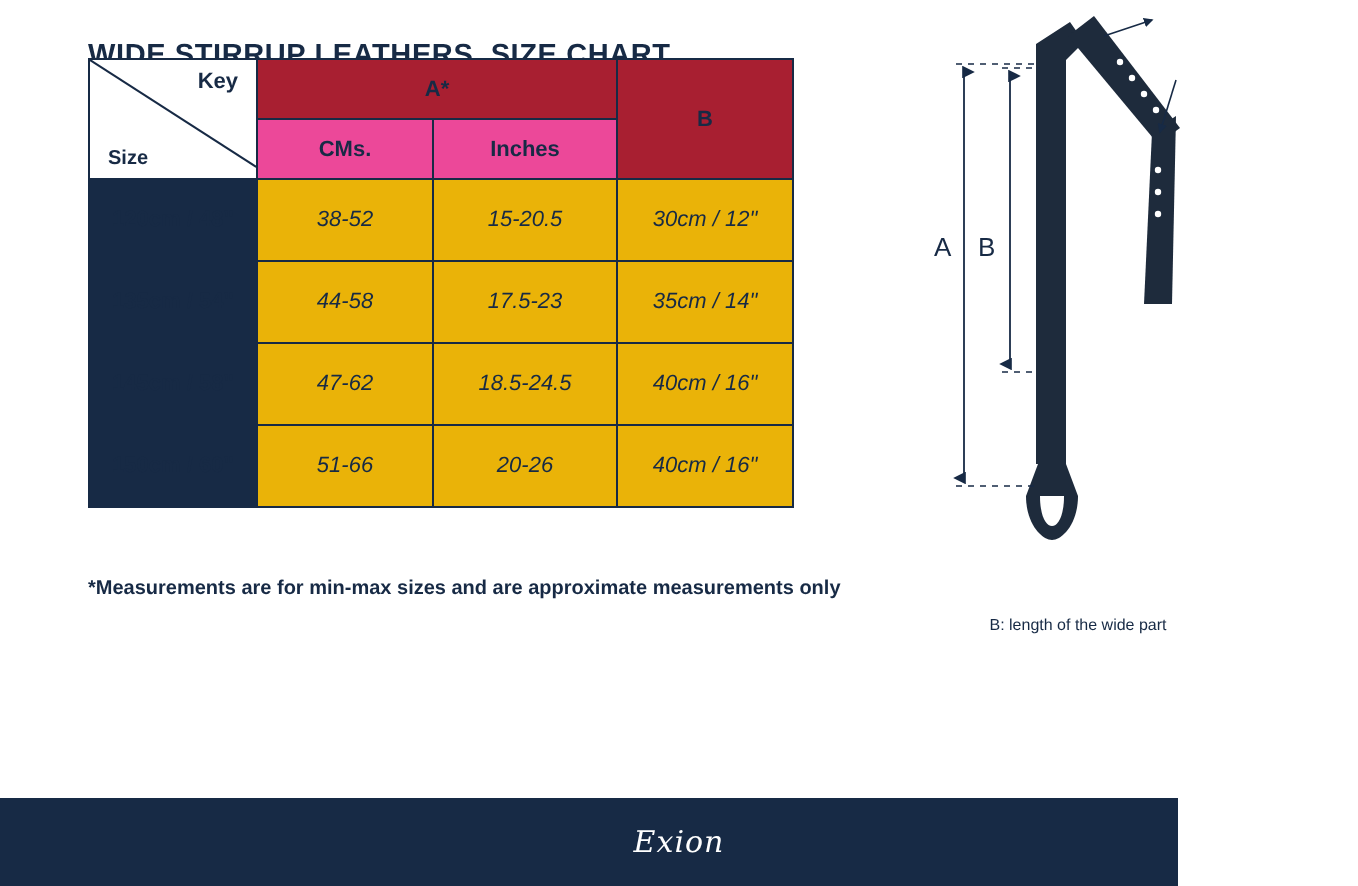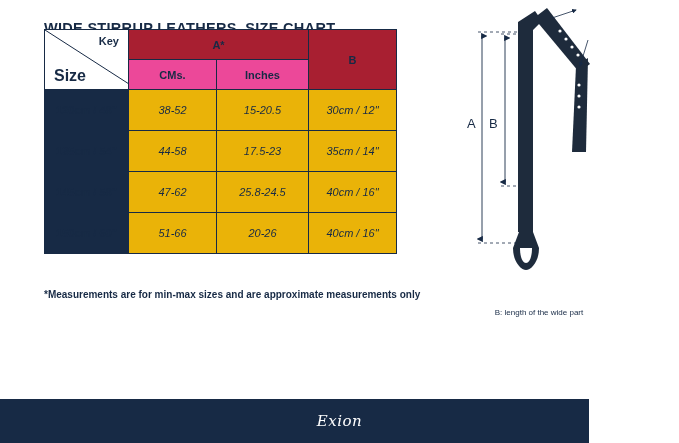--- a/index.html
+++ b/index.html
@@ -72,21 +72,21 @@
     position: absolute;
     right: 9px;
     top: 5px;
     font-size: 11px;
     font-weight: bold;
   }
   .corner .size {
     position: absolute;
     left: 9px;
     bottom: 4px;
-    font-size: 16px;
+    font-size: 10px;
     font-weight: bold;
   }
 
   .hdr-red {
     background: #a81f31;
     color: #ffffff;
     font-weight: bold;
     font-size: 11.5px;
     height: 27px;
   }
@@ -209,21 +209,21 @@
         </tr>
         <tr>
           <td class="size-cell">135cm / 54"</td>
           <td class="val-cell">44-58</td>
           <td class="val-cell">17.5-23</td>
           <td class="val-cell">35cm / 14"</td>
         </tr>
         <tr>
           <td class="size-cell">145cm / 58"</td>
           <td class="val-cell">47-62</td>
-          <td class="val-cell">25.8-24.5</td>
+          <td class="val-cell">18.5-24.5</td>
           <td class="val-cell">40cm / 16"</td>
         </tr>
         <tr>
           <td class="size-cell">150cm / 60"</td>
           <td class="val-cell">51-66</td>
           <td class="val-cell">20-26</td>
           <td class="val-cell">40cm / 16"</td>
         </tr>
       </tbody>
     </table>

